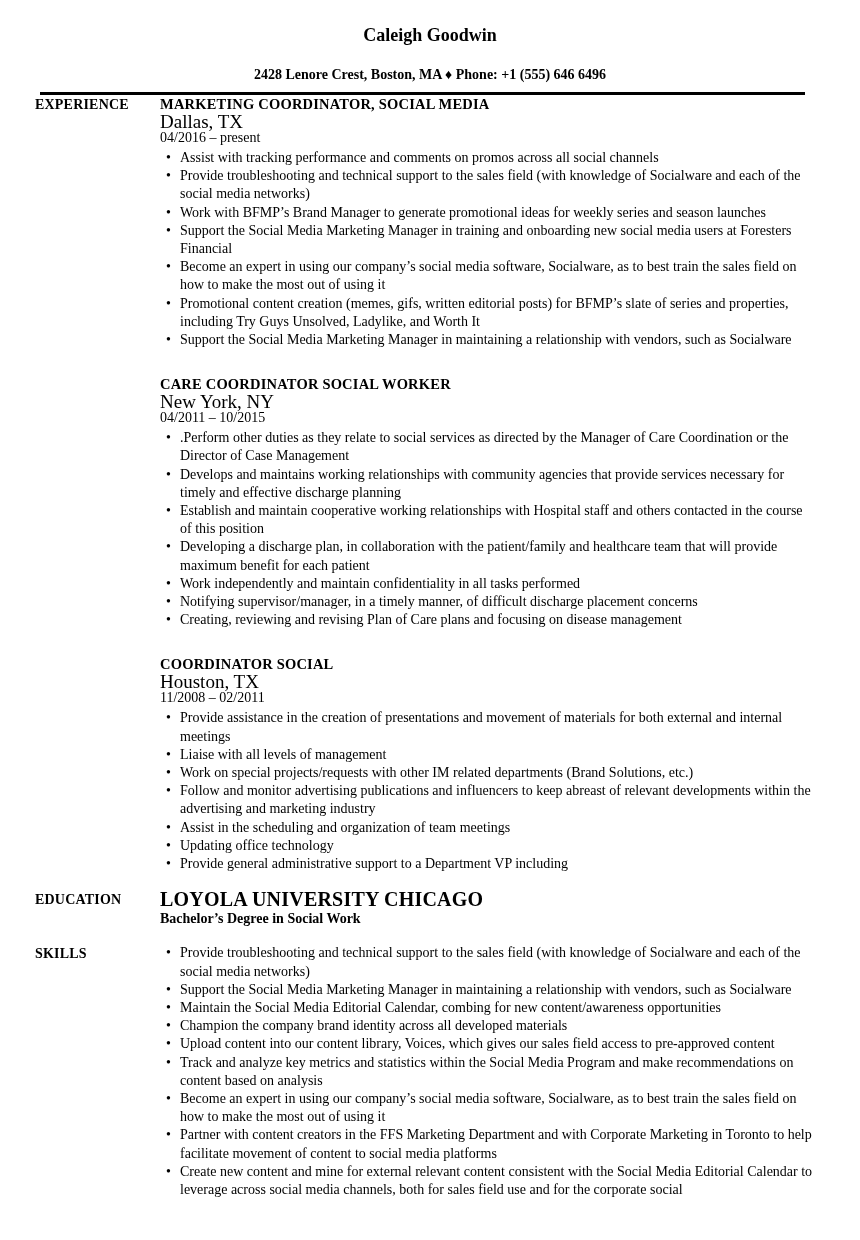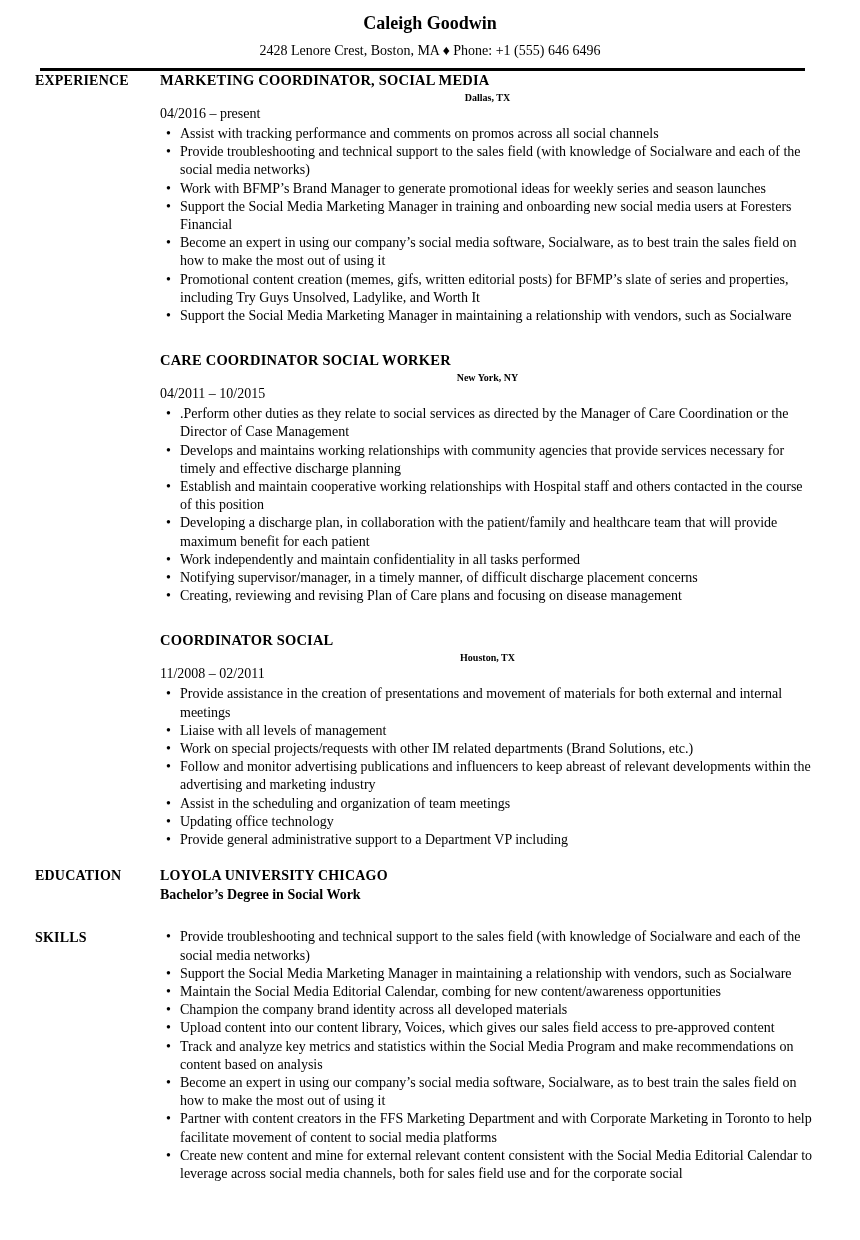--- a/index.html
+++ b/index.html
@@ -7,51 +7,51 @@
   body {
     width: 860px;
     height: 1240px;
     overflow: hidden;
     font-family: "Liberation Serif", "DejaVu Serif", serif;
     color: #000000;
   }
   .page {
     width: 860px;
     height: 1240px;
-    padding-top: 12px;
+    padding-top: 24px;
     overflow: hidden;
     position: relative;
   }
   
   .doc-header { text-align: center; }
   .doc-name {
     font-size: 18px;
     font-weight: bold;
     line-height: 22px;
   }
   .doc-contact {
-    margin-top: 8px;
+    margin-top: 20px;
     font-size: 14px;
-    font-weight: normal;
+    font-weight: bold;
     line-height: 17px;
   }
   .doc-rule {
     margin: 9px 0 0 40px;
     width: 765px;
     height: 3px;
     background: #000000;
   }
   
   .section {
     display: flex;
     align-items: flex-start;
   }
   .section-experience { margin-top: 0; }
   .section-education  { margin-top: 17px; }
-  .section-skills     { margin-top: 24px; }
+  .section-skills     { margin-top: 16px; }
   .section-label {
     flex: 0 0 125px;
     margin-left: 35px;
     font-size: 14px;
     font-weight: bold;
     line-height: 19px;
     letter-spacing: 0.2px;
     white-space: nowrap;
   }
   .section-content {
@@ -60,24 +60,23 @@
   }
   
   .job + .job { margin-top: 26px; }
   .job-title {
     font-size: 14.5px;
     font-weight: bold;
     line-height: 19px;
     letter-spacing: 0.2px;
   }
   .job-location {
-    font-size: 10px;
-    font-weight: bold;
+    font-size: 19px;
+    font-weight: normal;
     line-height: 16px;
-    text-align: center;
   }
   .job-dates {
     font-size: 14px;
     line-height: 16px;
     margin-bottom: 3px;
   }
   
   ul.bullets {
     list-style: none;
     padding-left: 20px;
@@ -88,21 +87,21 @@
     line-height: 18.2px;
   }
   ul.bullets li::before {
     content: "\2022";
     position: absolute;
     left: -14px;
     font-size: 14px;
   }
   
   .edu-school {
-    font-size: 14px;
+    font-size: 20px;
     font-weight: bold;
     line-height: 19px;
     letter-spacing: 0.2px;
   }
   .edu-degree {
     font-size: 14px;
     font-weight: bold;
     line-height: 19px;
   }
 </style>

